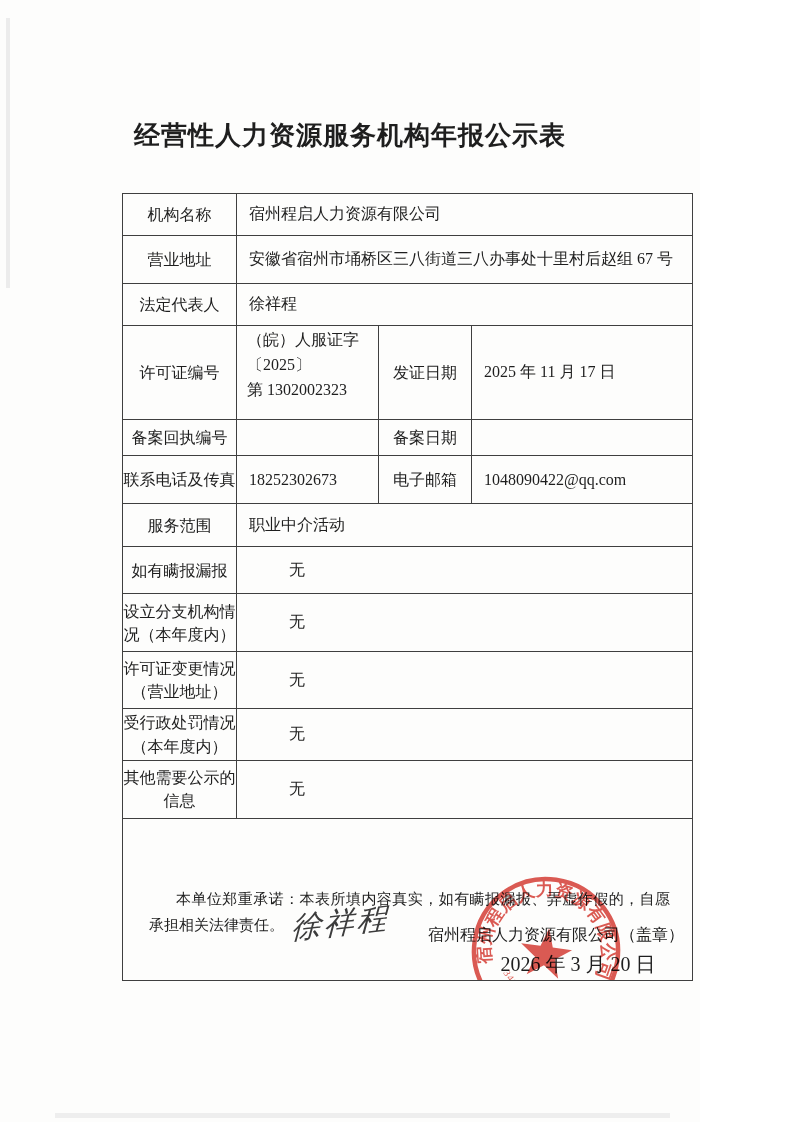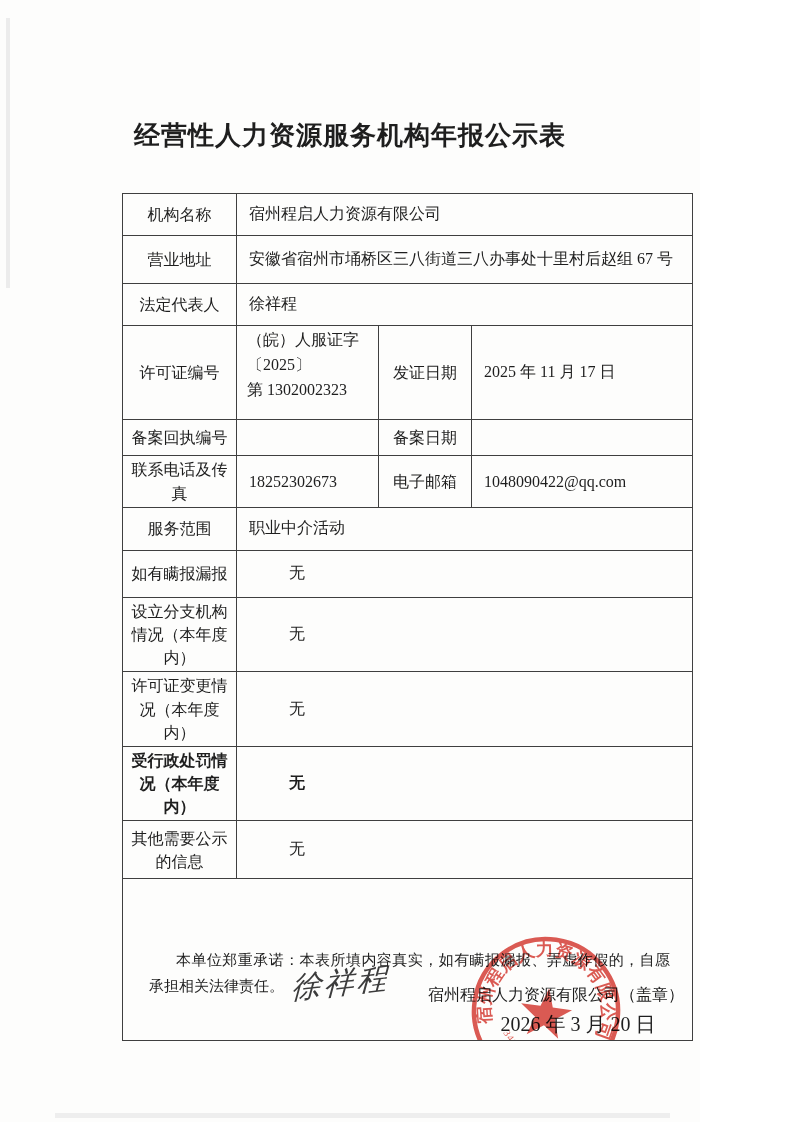--- a/index.html
+++ b/index.html
@@ -23,27 +23,27 @@
   table.report{
     position:absolute;left:122px;top:193px;
     width:570px;border-collapse:collapse;table-layout:fixed;
   }
   table.report td{
     border:1px solid #3f3f3f;
     font-size:16px;
     vertical-align:middle;
     overflow:hidden;
   }
-  td.lbl{text-align:center;padding:2px 8px;line-height:1.45;}
+  td.lbl{text-align:center;padding:2px 0;line-height:1.45;}
   td.val{text-align:left;padding:2px 8px 2px 12px;}
   td.noneval{text-align:left;padding:2px 8px 2px 52px;}
   td.small{font-size:14px;white-space:pre-line;line-height:1.55;padding:2px 4px 17px 10px;}
   tr.h42{height:42px;} tr.h48{height:48px;} tr.h46{height:46px;}
   tr.h36{height:36px;} tr.h43{height:43px;} tr.h47{height:47px;}
-  tr.h58{height:58px;} tr.h57{height:57px;} tr.h50{height:50px;font-weight:bold;}
+  tr.h58{height:58px;} tr.h57{height:57px;} tr.h50{height:50px;}
   tr.h162{height:162px;}
 
   td.decl-cell{position:relative;vertical-align:top;padding:8px;}
   .decl-text{
     margin:0;padding:26px 14px 0 18px;
     font-size:15px;line-height:1.75;text-indent:1.8em;
     text-align:justify;
   }
   .signature{
     position:absolute;left:168px;top:84px;
@@ -117,21 +117,21 @@
     </tr>
     <tr class="h47">
       <td class="lbl">如有瞒报漏报</td>
       <td class="noneval" colspan="3">无</td>
     </tr>
     <tr class="h58">
       <td class="lbl">设立分支机构情况（本年度内）</td>
       <td class="noneval" colspan="3">无</td>
     </tr>
     <tr class="h57">
-      <td class="lbl">许可证变更情况（本年度内）</td>
+      <td class="lbl">许可证变更情况（营业地址）</td>
       <td class="noneval" colspan="3">无</td>
     </tr>
     <tr class="h50">
       <td class="lbl">受行政处罚情况（本年度内）</td>
       <td class="noneval" colspan="3">无</td>
     </tr>
     <tr class="h58">
       <td class="lbl">其他需要公示的信息</td>
       <td class="noneval" colspan="3">无</td>
     </tr>

